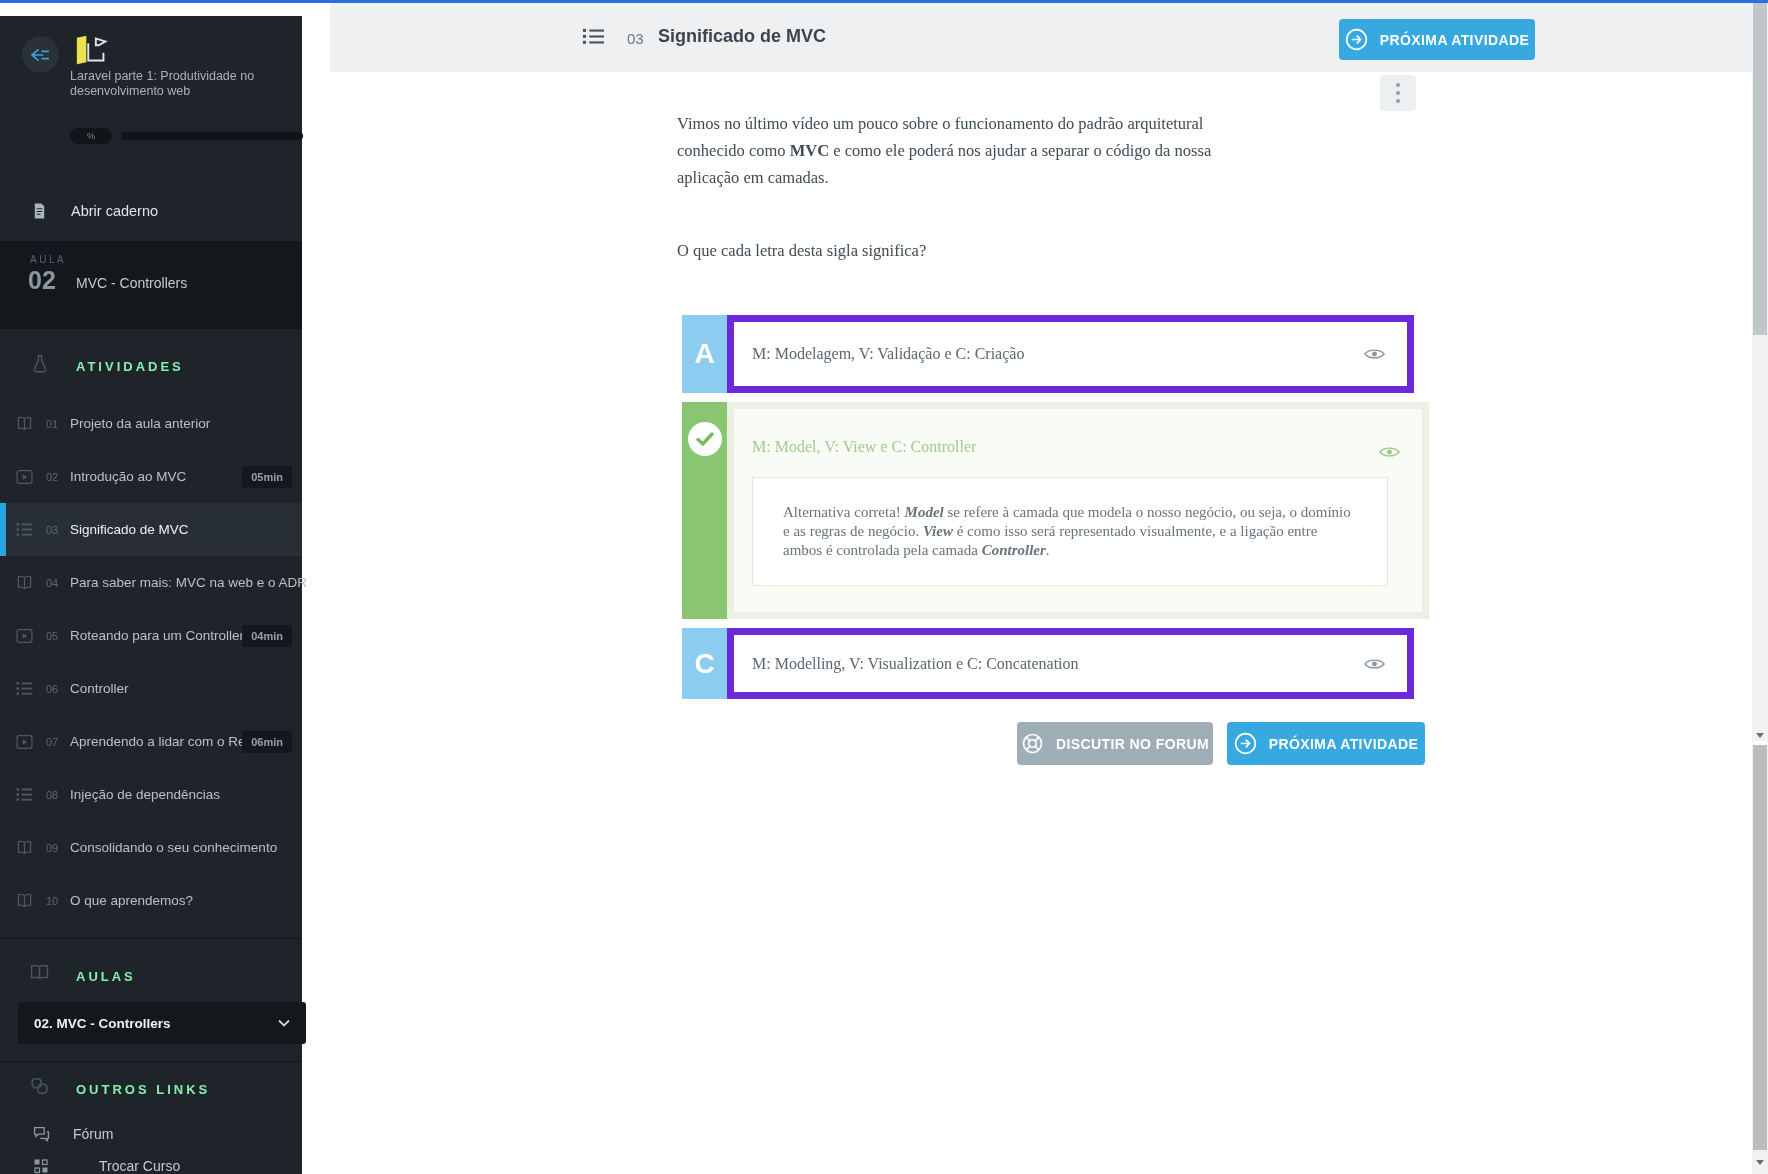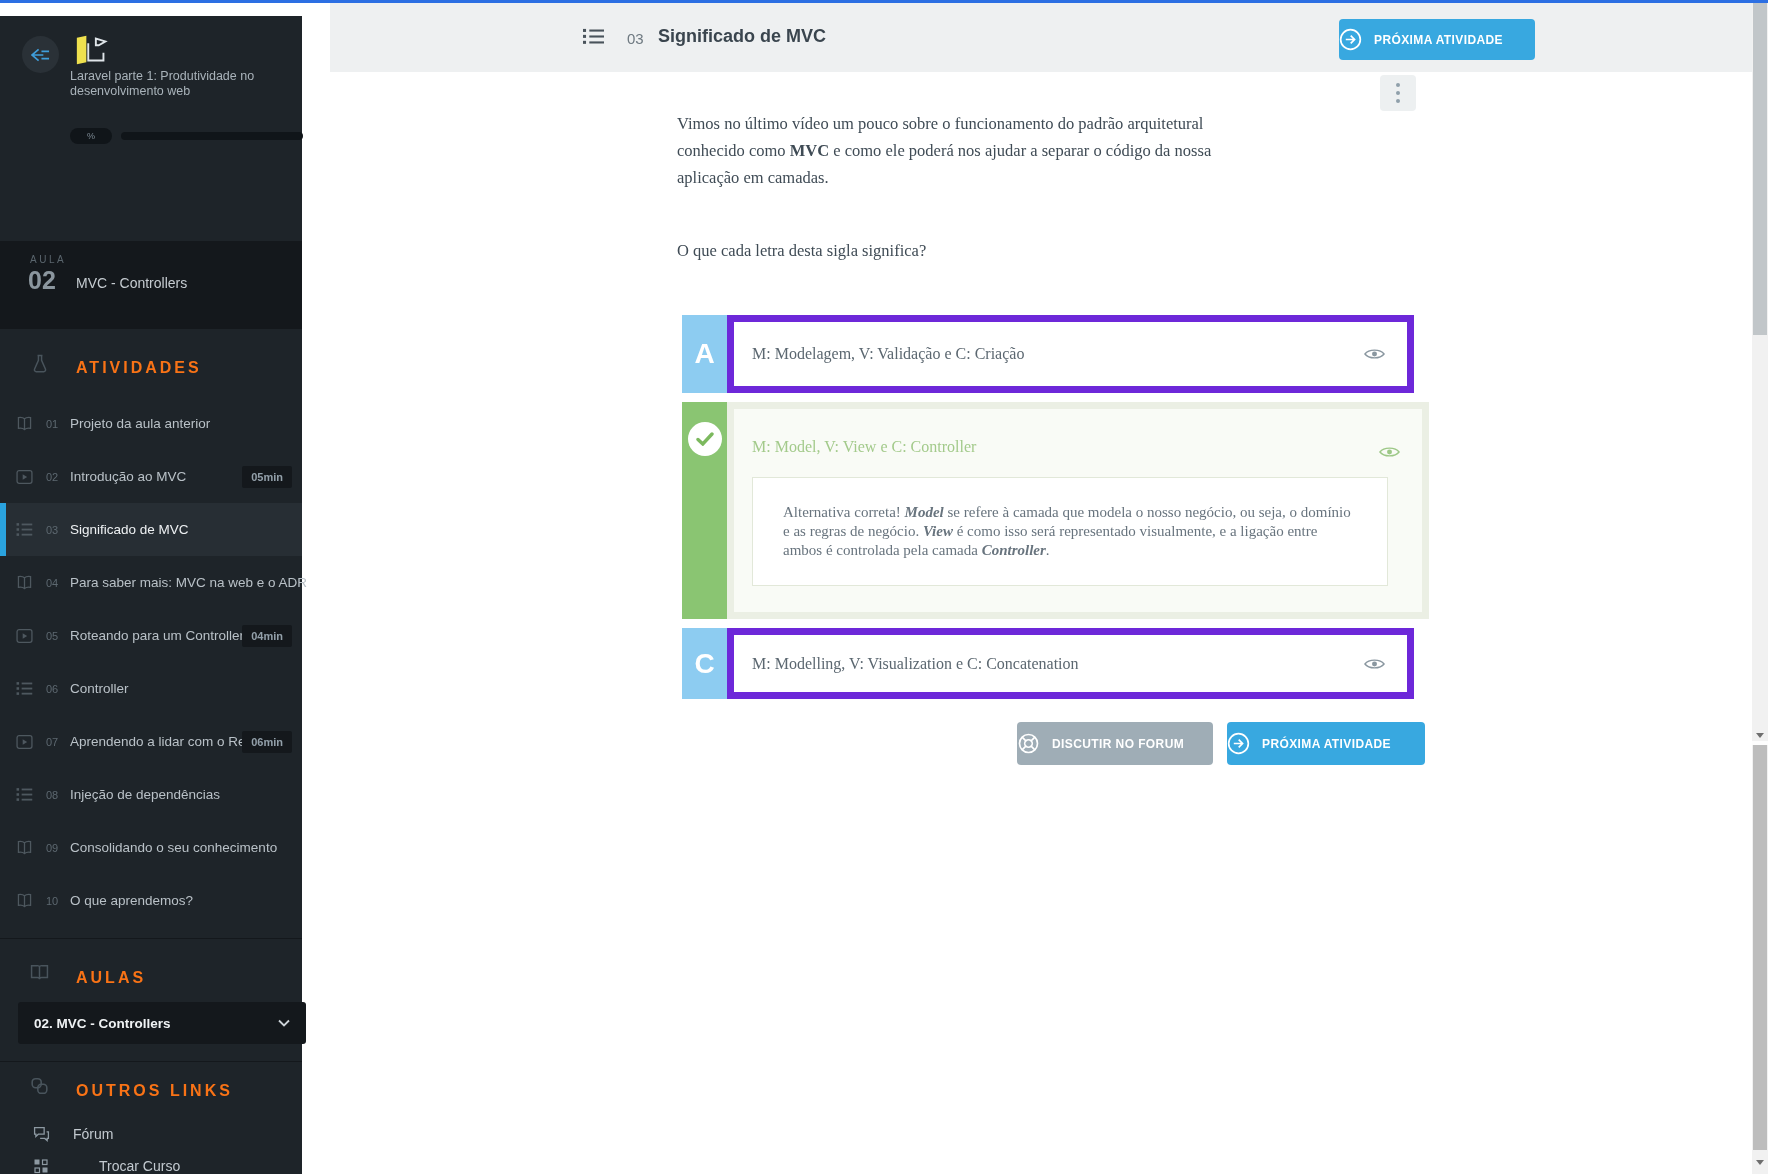--- a/index.html
+++ b/index.html
@@ -21,21 +21,21 @@
   .progress-track{position:absolute;left:121px;top:116px;width:182px;height:8px;border-radius:4px;background:#101519}
   .open-notebook{position:absolute;left:0;top:176px;width:100%;height:38px;display:flex;align-items:center;padding-left:32px;color:#dfe5e9;font-size:14.5px;cursor:pointer}
   .open-notebook .nb-icon{display:flex;margin-right:24px;color:#a9b6bd}
 
   .aula-block{position:absolute;left:0;top:225px;width:100%;height:88px;background:var(--sidebar-dark)}
   .aula-label{position:absolute;left:30px;top:13px;font-size:10px;letter-spacing:2.5px;color:#5a656d}
   .aula-num{position:absolute;left:28px;top:25px;font-size:25px;font-weight:bold;color:#8b969e}
   .aula-title{position:absolute;left:76px;top:34px;font-size:14px;color:#c6ccd1}
 
   .sec-icon{position:absolute;display:flex;color:#49545c}
-  .sec-label{position:absolute;font-size:16px;font-weight:bold;letter-spacing:3px;color:#f97316}
+  .sec-label{position:absolute;font-size:13px;font-weight:bold;letter-spacing:3px;color:#86efac}
   .atividades-icon{left:31px;top:338px}
   .atividades-label{left:76px;top:343px}
   .aulas-icon{left:30px;top:948px}
   .aulas-label{left:76px;top:953px}
   .outros-icon{left:30px;top:1061px}
   .outros-label{left:76px;top:1066px}
 
   .activities{position:absolute;left:0;top:381px;width:100%}
   .act-row{position:relative;height:53px;display:flex;align-items:center;padding-left:16px;cursor:pointer}
   .act-bar{display:none}
@@ -53,21 +53,21 @@
 
   .side-link{position:absolute;left:0;width:100%;height:30px;display:flex;align-items:center;padding-left:33px;color:#c3cad0;font-size:14px;cursor:pointer}
   .side-link .sl-icon{width:17px;display:flex;margin-right:23px;color:#8d99a2}
 
   
   .main{position:absolute;left:330px;top:3px;width:1422px;height:1171px;background:#fff}
   .mheader{position:absolute;top:0;left:0;width:100%;height:69px;background:var(--header-bg)}
   .mh-list-icon{position:absolute;left:253px;top:25px;color:#49535b;display:flex}
   .mh-num{position:absolute;left:297px;top:27px;font-size:15px;color:#6e7981}
   .mh-title{position:absolute;left:328px;top:23px;font-size:18px;font-weight:bold;color:#3a454e}
-  .btn{display:flex;align-items:center;gap:12px;color:#fff;font-weight:bold;font-size:12px;letter-spacing:.4px;border:none;border-radius:4px;font-family:inherit;cursor:pointer}
+  .btn{display:flex;align-items:center;justify-content:center;gap:12px;color:#fff;font-weight:bold;font-size:14px;letter-spacing:.4px;border:none;border-radius:4px;font-family:inherit;cursor:pointer}
   .btn-next-top{position:absolute;left:1009px;top:16px;width:196px;height:41px;background:var(--accent-blue)}
   .kebab{position:absolute;left:1050px;top:72px;width:36px;height:36px;background:#edf0f1;border-radius:4px;display:flex;flex-direction:column;align-items:center;justify-content:center;gap:4px;cursor:pointer}
   .kebab i{width:4px;height:4px;border-radius:50%;background:#8fa0ab}
 
   .serif{font-family:"Liberation Serif","DejaVu Serif",serif}
   .q-intro{position:absolute;left:347px;top:107px;width:565px;font-size:16.5px;line-height:27px;color:#3f4b55}
   .q-prompt{position:absolute;left:347px;top:238px;font-size:16.5px;color:#3f4b55}
 
   .options{position:absolute;left:352px;top:312px;width:732px;display:flex;flex-direction:column}
   .opt{display:flex;position:relative}
@@ -114,20 +114,29 @@
     <svg width="46" height="38" viewBox="0 0 46 40">
       <polygon points="6,7 16,5 16,33 6,35" fill="#efe14e"></polygon>
       <path d="M18 13 v18 h16 v-8" fill="none" stroke="#dfe5e9" stroke-width="2"></path>
       <path d="M26 15 v-7 l10 3 l-7 4 z" fill="none" stroke="#dfe5e9" stroke-width="2"></path>
     </svg>
   </div>
   <div class="course-title">Laravel parte 1: Produtividade no desenvolvimento web</div>
   <div class="progress-pill">%</div>
   <div class="progress-track"></div>
 
+  <div class="open-notebook">
+    <span class="nb-icon">
+      <svg width="15" height="18" viewBox="0 0 16 18">
+          <path d="M3 1 h7 l3 3 v13 h-10 Z" fill="currentColor"></path>
+          <path d="M5 6.5 h6 M5 9.5 h6 M5 12.5 h4" stroke="#1e2429" stroke-width="1.1"></path>
+        </svg>
+    </span>
+    <span>Abrir caderno</span>
+  </div>
 
   <div class="aula-block">
     <span class="aula-label">AULA</span>
     <span class="aula-num">02</span>
     <span class="aula-title">MVC - Controllers</span>
   </div>
 
   <span class="sec-icon atividades-icon">
     <svg width="18" height="20" viewBox="0 0 16 17">
         <path d="M5.8 1 h4.4 M6.6 1 v4.2 L3.1 13.2 a1.6 1.6 0 0 0 1.5 2.1 h6.8 a1.6 1.6 0 0 0 1.5 -2.1 L9.4 5.2 V1" fill="none" stroke="currentColor" stroke-width="1.3"></path>

